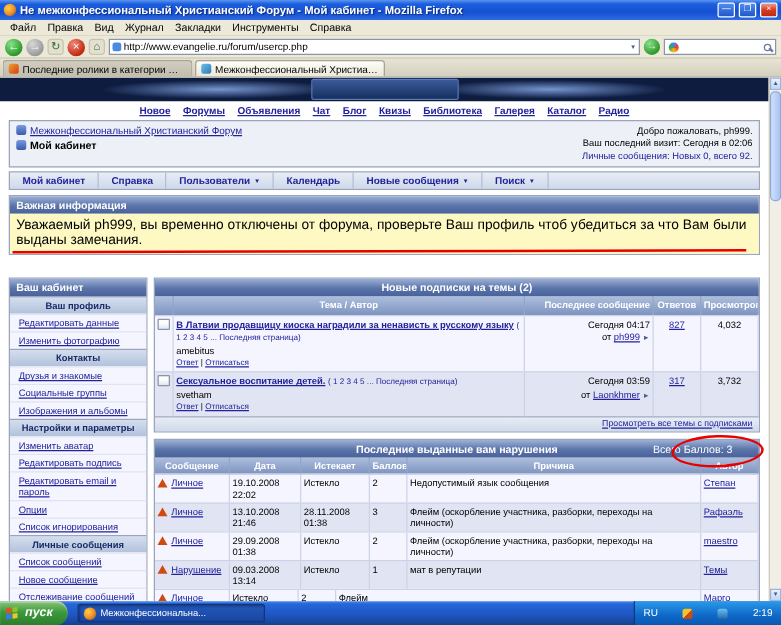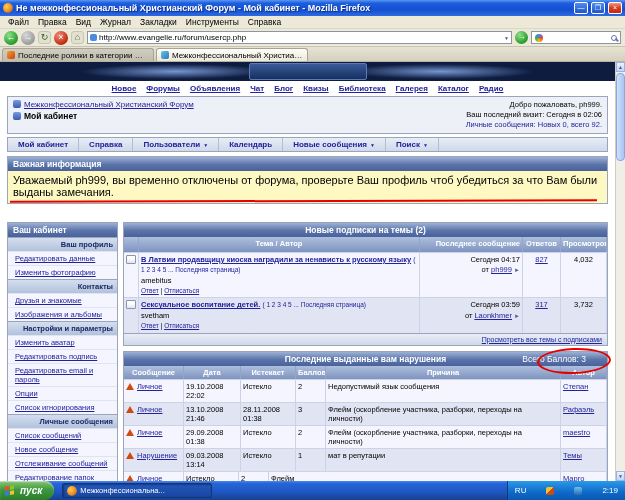--- a/index.html
+++ b/index.html
@@ -69,21 +69,21 @@
 .tcat{background:linear-gradient(#9db1d6,#5a73a8 55%,#49629c);color:#fff;font-size:8.5px;font-weight:bold;padding:2px 5px;position:relative;text-align:center}
 .tcat.left{text-align:left}
 .tcat .total{position:absolute;right:21px;top:2px;font-weight:normal}
 .noticebox{border:1px solid #9aa4bc;margin-bottom:18px}
 .notice-body{background:#fef9c3;padding:3px 5px 5px;font-size:11px;position:relative}
 .annot-underline{position:absolute;left:2px;right:10px;bottom:1px;height:0;border-bottom:2px solid #e80000;transform:rotate(-.15deg);pointer-events:none}
 .annot-circle{position:absolute;right:-4px;top:-4px;width:74px;height:26px;border:2px solid #e80000;border-radius:50%;transform:rotate(-2deg);pointer-events:none;z-index:5}
 
 .cols{display:flex;gap:5px;align-items:flex-start}
 .sbar{width:111px;border:1px solid #9aa4bc;flex:0 0 auto}
-.sb-head{background:linear-gradient(#d4deee,#b2c2dc);font-size:7.5px;font-weight:bold;color:#1a2a66;padding:2px 4px;border-top:1px solid #9aa4bc;display:flex;justify-content:flex-end;align-items:center}
+.sb-head{background:linear-gradient(#d4deee,#b2c2dc);font-size:7.5px;font-weight:bold;color:#1a2a66;padding:2px 4px;border-top:1px solid #9aa4bc;display:flex;justify-content:center;align-items:center}
 .sb-item{display:block;background:#f5f5ff;font-size:7.5px;color:#22229c;padding:2px 4px 2px 7px;border-top:1px solid #e0e4f0}
 .main{flex:1;display:flex;flex-direction:column;gap:5px;min-width:0}
 .tbl{border:1px solid #9aa4bc;background:#fff}
 .thead-row{display:flex;background:linear-gradient(#aebfdd,#7e94c0);color:#fff;font-size:7.5px;font-weight:bold;text-align:center}
 .thead-row>div{padding:2px;border-right:1px solid #93a5c9;overflow:hidden}
 .trow{display:flex;font-size:7.5px;border-top:1px solid #cdd3e7;align-items:stretch}
 .trow>div{padding:2px;border-right:1px solid #cdd3e7;overflow:hidden}
 .alt1{background:#f5f5ff}
 .alt2{background:#e1e4f2}
 .blue{color:#22229c}
@@ -245,20 +245,21 @@
           <div class="sb-head">
               <span>Ваш профиль</span>
             </div>
           <a class="sb-item">Редактировать данные</a>
           <a class="sb-item">Изменить фотографию</a>
 
           <div class="sb-head">
               <span>Контакты</span>
             </div>
           <a class="sb-item">Друзья и знакомые</a>
+          <a class="sb-item">Социальные группы</a>
           <a class="sb-item">Изображения и альбомы</a>
 
           <div class="sb-head">
               <span>Настройки и параметры</span>
             </div>
           <a class="sb-item">Изменить аватар</a>
           <a class="sb-item">Редактировать подпись</a>
           <a class="sb-item">Редактировать email и пароль</a>
           <a class="sb-item">Опции</a>
           <a class="sb-item">Список игнорирования</a>

